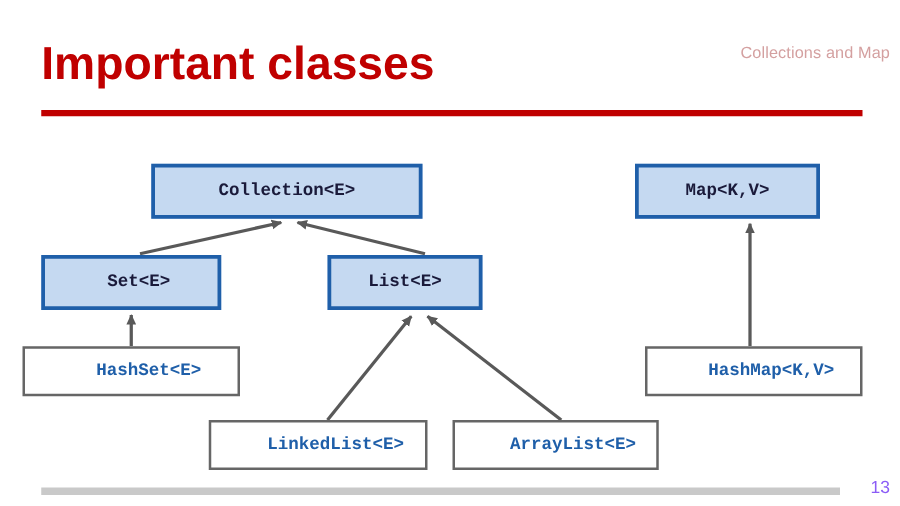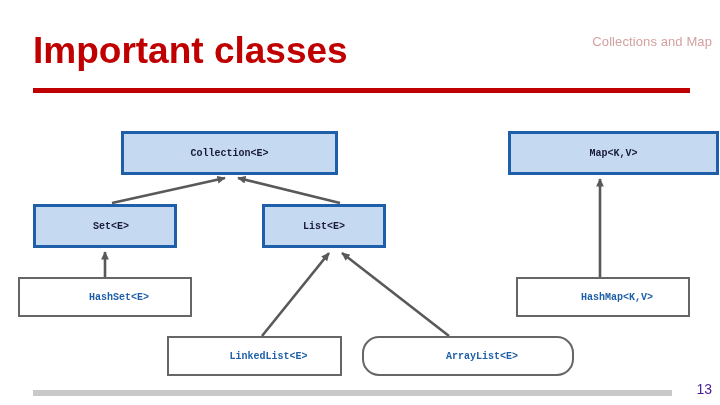--- a/index.html
+++ b/index.html
@@ -72,63 +72,63 @@
 
   
   .node {
     position: absolute;
     box-sizing: border-box;
     display: flex;
     align-items: center;
     justify-content: center;
     font-family: "Liberation Mono", monospace;
     font-weight: 700;
-    font-size: 10px;
+    font-size: 14px;
     letter-spacing: 0px;
     white-space: nowrap;
     z-index: 5;
   }
   .node.iface {
     background: #c5d9f1;
     border: 3px solid #1f5fa9;
     color: #1a1a3a;
   }
   .node.impl {
     background: #ffffff;
     border: 2px solid #666666;
     color: #1f5fa9;
     padding-left: 28px;
   }
 
   #node-collection { left: 121px; top: 131px; width: 217px; height: 44px; }
-  #node-map        { left: 508px; top: 131px; width: 211px; height: 44px; }
+  #node-map        { left: 508px; top: 131px; width: 148px; height: 44px; }
   #node-set        { left: 33px;  top: 204px; width: 144px; height: 44px; padding-left: 12px; }
   #node-list       { left: 262px; top: 204px; width: 124px; height: 44px; }
   #node-hashset    { left: 18px;  top: 277px; width: 174px; height: 40px; }
   #node-hashmap    { left: 516px; top: 277px; width: 174px; height: 40px; }
   #node-linkedlist { left: 167px; top: 336px; width: 175px; height: 40px; }
-  #node-arraylist  { left: 362px; top: 336px; width: 212px; height: 40px; border-radius: 17px; }
+  #node-arraylist  { left: 362px; top: 336px; width: 165px; height: 40px; }
 
   
   #footer-bar {
     position: absolute;
     left: 33px;
     top: 390px;
     width: 639px;
     height: 6px;
     background: #c9c9c9;
   }
   #page-number {
     position: absolute;
     right: 8px;
     top: 381px;
     font-family: "Liberation Sans", sans-serif;
     font-size: 14px;
     line-height: 17px;
-    color: #4c1d95;
+    color: #8b5cf6;
     text-align: right;
   }
 </style>
 </head>
 <body>
 
 <div id="slide-header-label">Collections and Map</div>
 
 <div id="page-title">Important classes</div>
 

